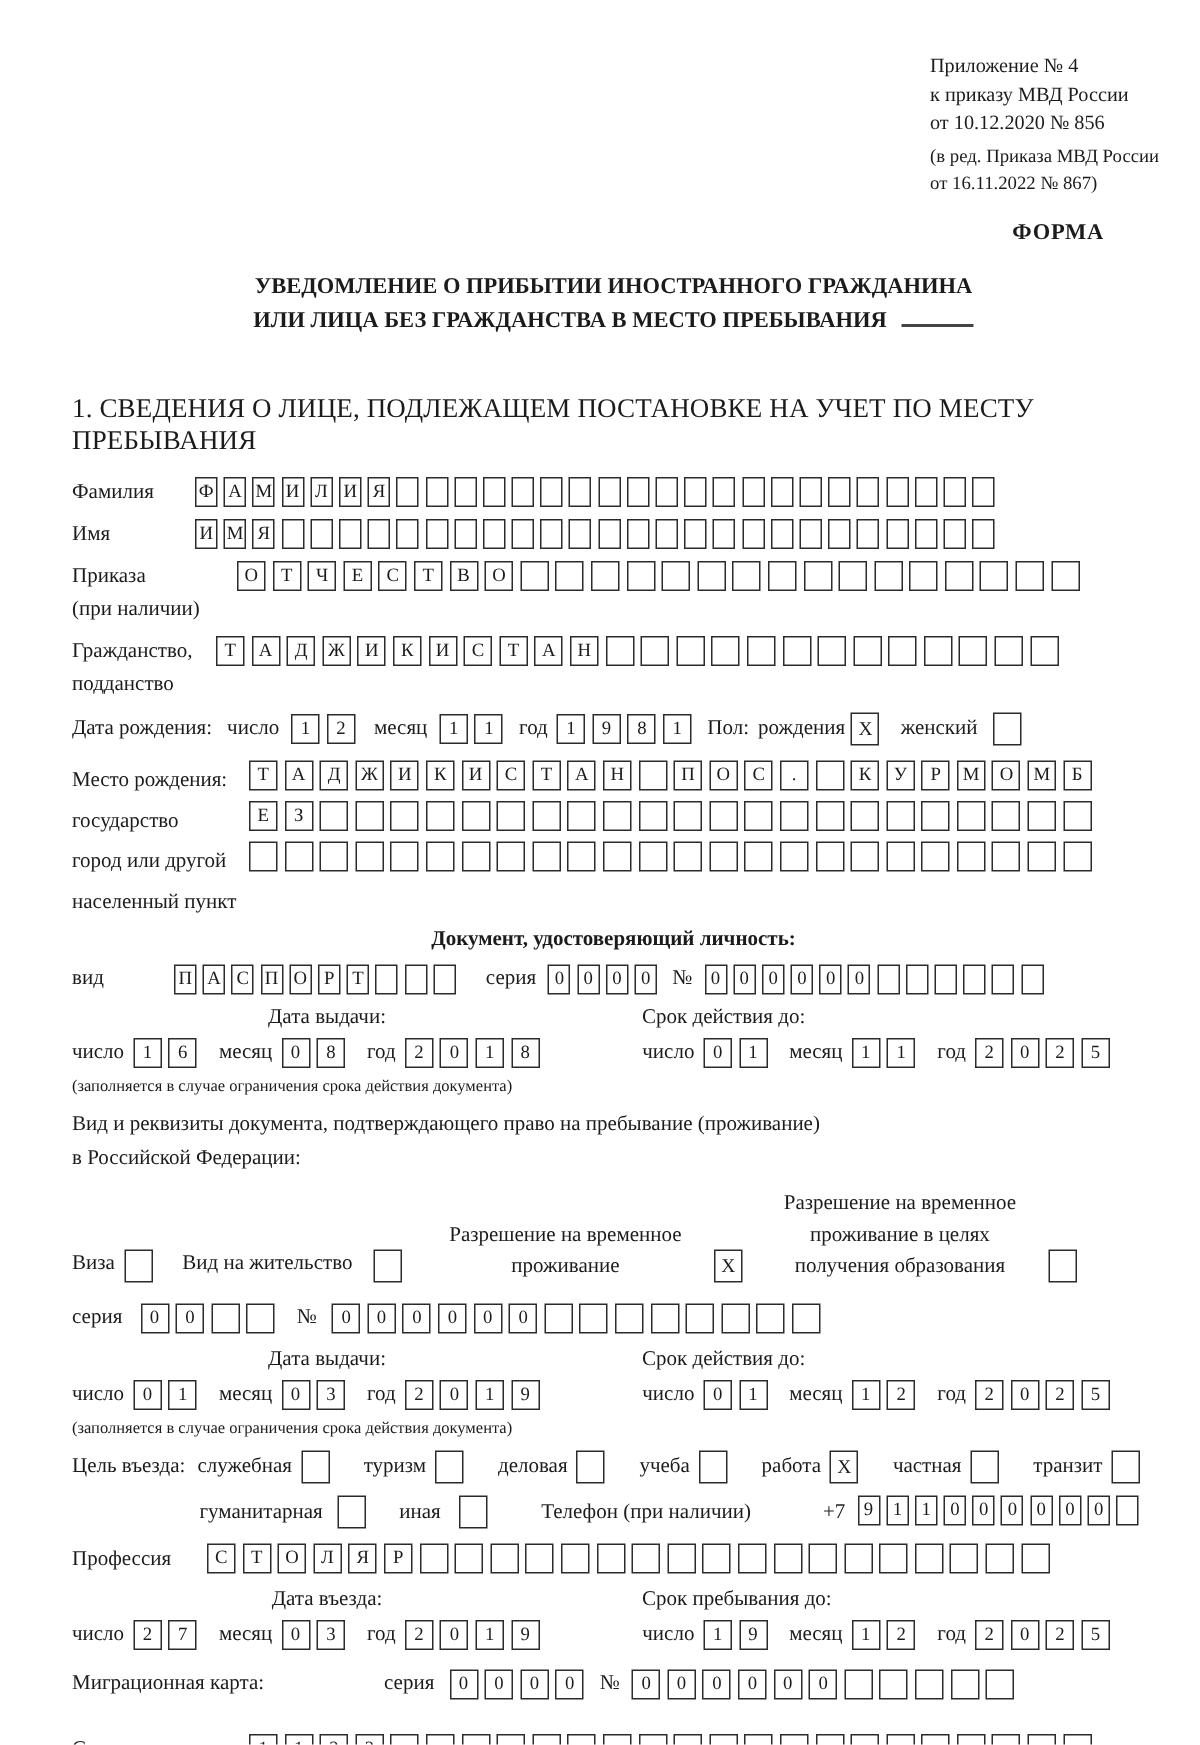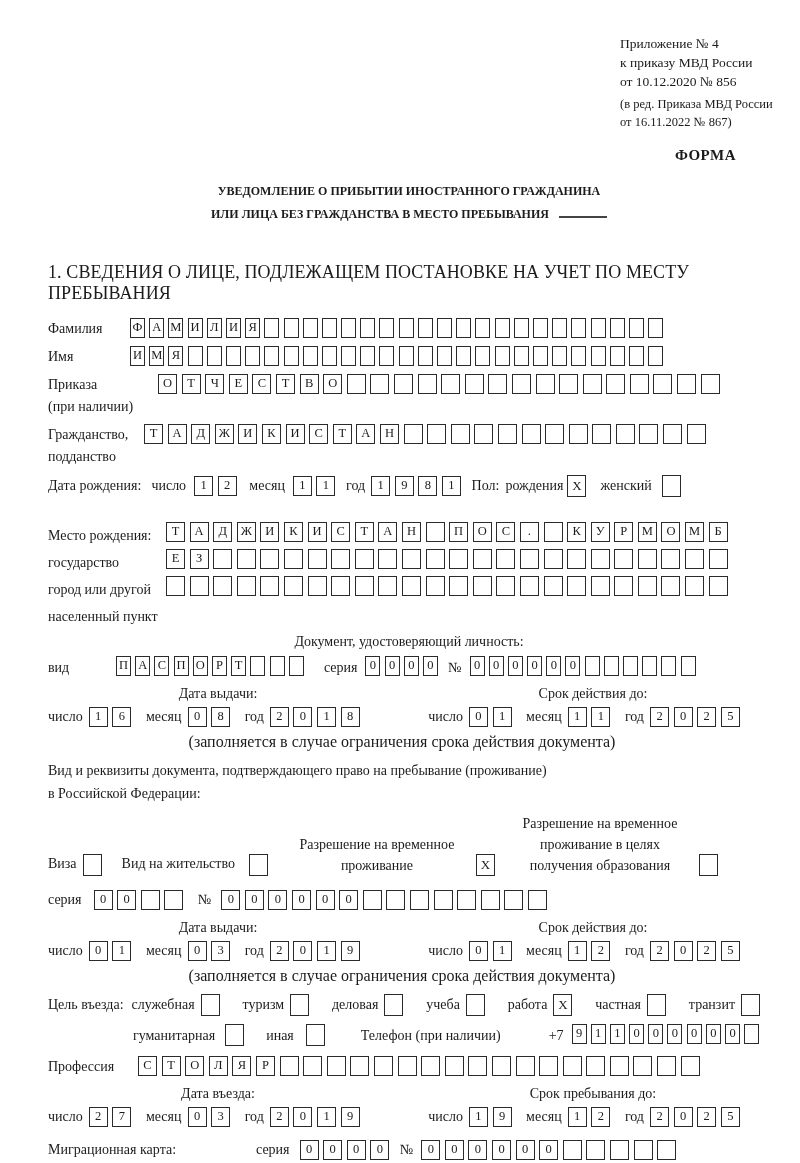--- a/index.html
+++ b/index.html
@@ -11,21 +11,21 @@
     overflow:hidden;
   }
   .page { width:800px; height:1163px; padding:34px 30px 0 48px; overflow:hidden; }
 
   
   .ref-block { margin-left:572px; width:190px; font-size:13.5px; line-height:19px; }
   .ref-block .amend { font-size:12.5px; line-height:18px; }
   .ref-block .amend.first { margin-top:4px; }
   .forma { text-align:right; padding-right:34px; font-weight:bold; font-size:15px; margin-top:16px; letter-spacing:0.5px; }
 
-  .title { text-align:center; font-weight:bold; font-size:12px; line-height:23px; margin-top:16px; }
+  .title { text-align:center; font-weight:bold; font-size:15px; line-height:23px; margin-top:16px; }
   .t-underline { display:inline-block; width:48px; border-bottom:2.5px solid #444; margin-left:10px; height:14px; }
 
   .sec1 { font-weight:normal; font-size:18px; margin-top:36px; margin-bottom:14px; letter-spacing:0.1px; }
 
   
   .frow { display:flex; align-items:flex-start; margin-bottom:6px; }
   .flabel { font-size:14px; line-height:22px; flex-shrink:0; }
   .dlab { font-size:14px; line-height:24px; flex-shrink:0; white-space:nowrap; }
 
   
@@ -41,29 +41,29 @@
   .checkbox {
     display:inline-block; width:19px; height:22px;
     border:1.8px solid #2b2b2b; text-align:center;
     font-size:13px; line-height:19px; background:#fff; flex-shrink:0;
   }
 
   
   .dblock { margin-bottom:4px; }
   .dhead-row { display:flex; font-size:14px; margin-bottom:3px; }
   .dhead-l { width:340px; text-align:center; }
-  .dhead-r { width:330px; text-align:center; margin-left:40px; }
+  .dhead-r { width:330px; margin-left:40px; }
   .dvals { display:flex; align-items:center; }
   .dgroup { display:flex; align-items:center; }
   .dgroup .dlab { margin-right:6px; }
   .dgroup .cells { margin-right:10px; }
   .dgroup-r { margin-left:54px; }
-  .dnote { text-align:center; padding-right:14px; font-size:16px; margin-top:4px; margin-bottom:8px; }
-
-  .doc-heading { text-align:center; font-weight:normal; font-size:14px; margin:4px 0 6px 0; }
+  .dnote { text-align:left; padding-right:14px; font-size:11px; margin-top:4px; margin-bottom:8px; }
+
+  .doc-heading { text-align:center; font-weight:bold; font-size:14px; margin:4px 0 6px 0; }
 
   .intro { font-size:14px; line-height:23px; }
 
   .opt-row { display:flex; align-items:flex-end; margin-top:8px; margin-bottom:12px; }
   .opt-row .pair-lab { font-size:14px; line-height:24px; }
   .opt-label { display:inline-block; text-align:center; font-size:14px; line-height:21px; }
   .gap6{margin-left:6px;} .gap10{margin-left:10px;} .gap14{margin-left:14px;} .gap16{margin-left:16px;} .gap20{margin-left:20px;}
 
   .purp-row { display:flex; align-items:center; justify-content:space-between; width:712px; margin-bottom:7px; }
   .pair { display:flex; align-items:center; }
@@ -225,21 +225,21 @@
         <span class="cell"></span>
         <span class="cell"></span>
         <span class="cell"></span>
         <span class="cell"></span>
         <span class="cell"></span>
         <span class="cell"></span>
         <span class="cell"></span>
       </span>
   </div>
 
-  <div class="frow" style="align-items:center; margin-bottom:24px;">
+  <div class="frow" style="align-items:center; margin-bottom:9px;">
     <span class="dlab" style="margin-right:10px">Дата рождения:</span>
     <span class="dlab" style="margin-right:8px">число</span>
     <span class="cells lg" style="margin-right:8px">
         <span class="cell">1</span>
         <span class="cell">2</span>
       </span>
     <span class="dlab" style="margin-right:8px">месяц</span>
     <span class="cells lg" style="margin-right:6px">
         <span class="cell">1</span>
         <span class="cell">1</span>
@@ -342,21 +342,21 @@
           <span class="cell"></span>
           <span class="cell"></span>
           <span class="cell"></span>
           <span class="cell"></span>
         </div>
     </span>
   </div>
 
   <div class="doc-heading">Документ, удостоверяющий личность:</div>
 
-  <div class="frow" style="">
+  <div class="frow" style="align-items:center">
     <span class="dlab" style="width:68px">вид</span>
     <span class="cells">
         <span class="cell">П</span>
         <span class="cell">А</span>
         <span class="cell">С</span>
         <span class="cell">П</span>
         <span class="cell">О</span>
         <span class="cell">Р</span>
         <span class="cell">Т</span>
         <span class="cell"></span>

